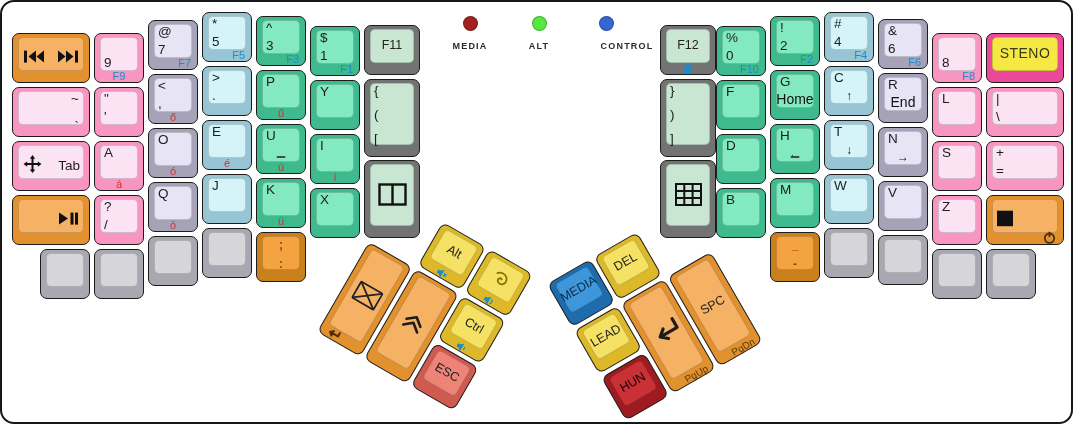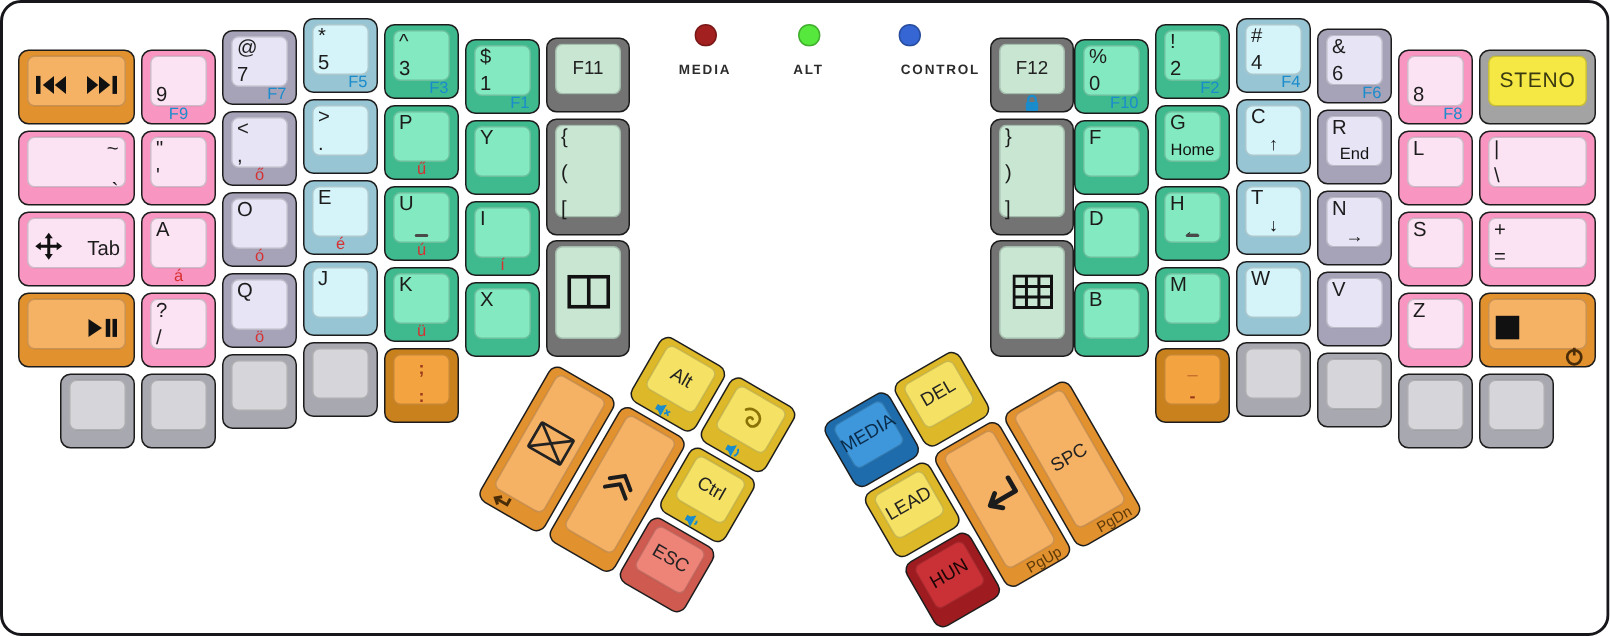--- a/index.html
+++ b/index.html
@@ -26,21 +26,21 @@
   .p-c{left:0;right:0;top:0;bottom:9px;display:flex;align-items:center;justify-content:center;}
   .p-tc{left:0;right:0;top:6px;text-align:center;}
   .p-mc{left:0;right:0;top:25px;text-align:center;}
   .p-bc{left:0;right:0;bottom:12px;text-align:center;}
   .p-lip{left:0;right:0;bottom:-1px;text-align:center;}
   .p-lipr{right:6px;bottom:-1px;}
   .cls-blue{color:#1a8ccc;font-size:11px;}
   .cls-red{color:#d63030;font-size:11px;}
   .cls-drkred{color:#9c3a1a;font-size:12px;font-weight:bold;}
   .cls-dark{color:#5d3a08;font-size:10px;}
-  .cls-bctext{font-size:11px;color:#111;}
+  .cls-bctext{font-size:14px;color:#111;}
   .cls-arrow{font-size:12px;font-weight:bold;color:#111;}
   .cls-center{font-size:12.5px;color:#222;}
   .cls-steno{font-size:14px;color:#3a3a10;letter-spacing:.5px;}
   .cls-media{color:#0b2b4a;}
   .cls-hun{color:#1a0505;}
   .icon{position:absolute;z-index:3;display:flex;align-items:center;justify-content:center;}
   .ip-c{left:0;right:0;top:0;bottom:9px;}
   .ip-lc{left:10px;top:50%;transform:translateY(-60%);}
   .ip-rc{right:10px;top:50%;transform:translateY(-60%);}
   .ip-lip{left:50%;bottom:-1px;transform:translateX(-50%);}
@@ -54,21 +54,21 @@
 </style>
 <style>.c-orange{background:#e2912f;} .c-orange .keytop{background:#f6b264;}
 .c-orangedark{background:#c9811d;} .c-orangedark .keytop{background:#f3a440;}
 .c-pink{background:#f895c0;} .c-pink .keytop{background:#fce3f4;}
 .c-lavender{background:#a6a2b8;} .c-lavender .keytop{background:#e7e4f5;}
 .c-cyan{background:#97c5d4;} .c-cyan .keytop{background:#d4f4fa;}
 .c-green{background:#3fba8f;} .c-green .keytop{background:#83e9c0;}
 .c-palegreen{background:#737373;} .c-palegreen .keytop{background:#c8e6d2;}
 .c-gray{background:#a8a8b0;} .c-gray .keytop{background:#d6d6da;}
 .c-yellow{background:#ddb829;} .c-yellow .keytop{background:#f5e163;}
-.c-stenoyellow{background:#a3a3a3;padding-left:24px;} .c-stenoyellow .keytop{background:#f6e844;}
+.c-stenoyellow{background:#ec4899;padding-left:24px;} .c-stenoyellow .keytop{background:#f6e844;}
 .c-salmon{background:#ce5a50;} .c-salmon .keytop{background:#ee8378;}
 .c-darkred{background:#9e1b20;} .c-darkred .keytop{background:#c93136;}
 .c-blue{background:#1e6cac;} .c-blue .keytop{background:#3e97da;}
 </style></head>
 <body>
 
 <div class="board">
   <div class="indicators">
       <div class="ind-dot" style="left: 460.5px; top: 13.5px; background: rgb(163, 32, 32);"></div>
       <div class="ind-label" style="left: 423px; top: 39px;">MEDIA</div>

